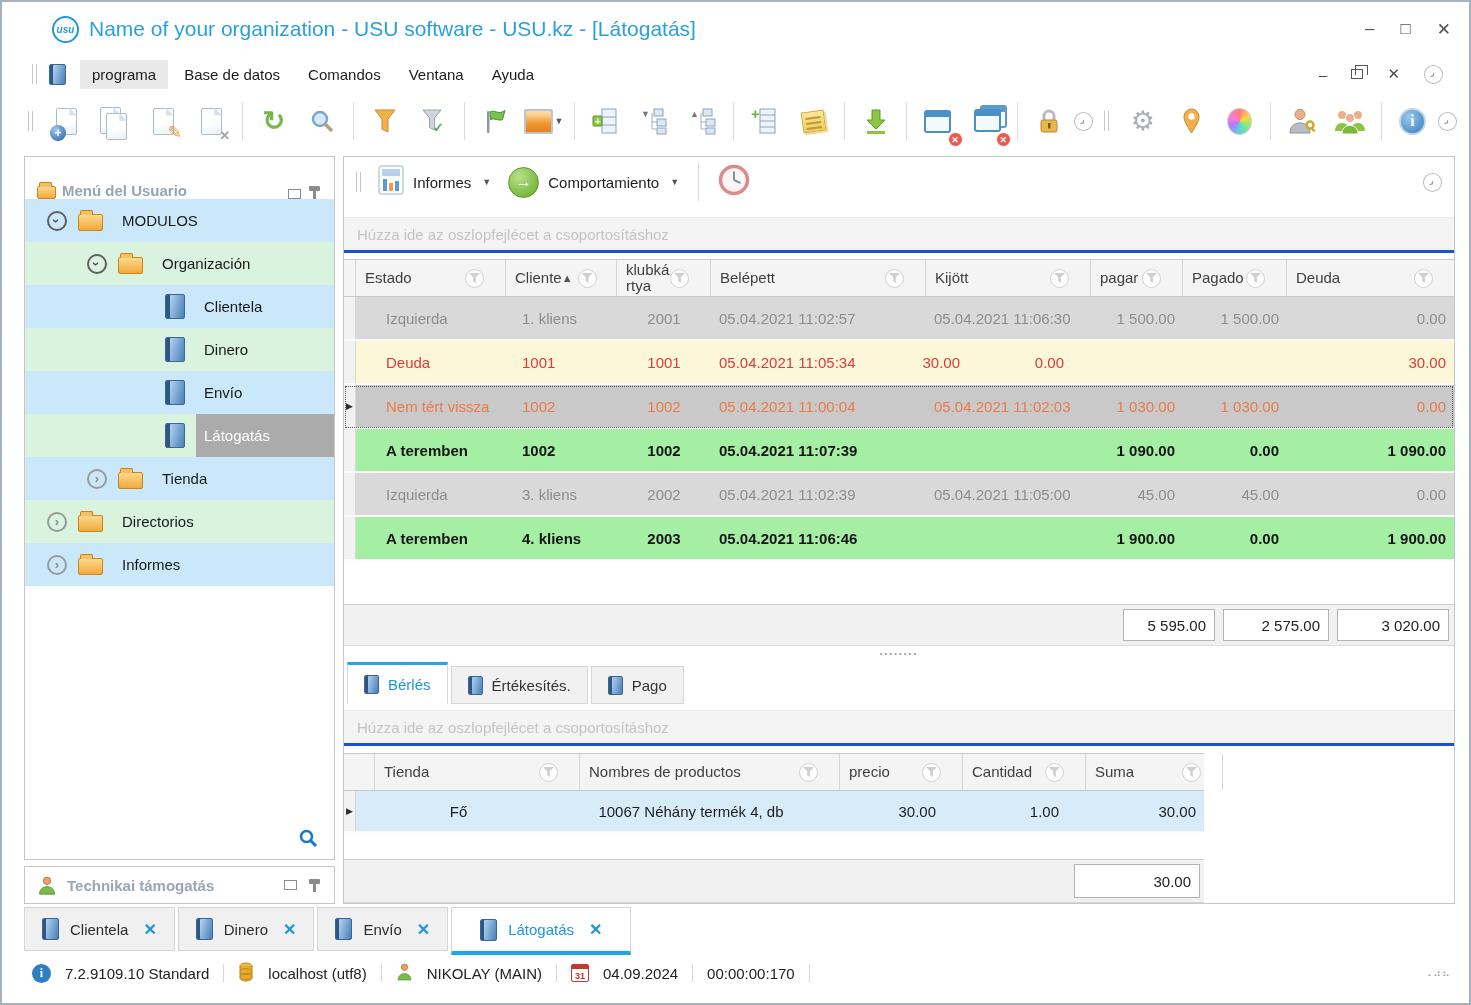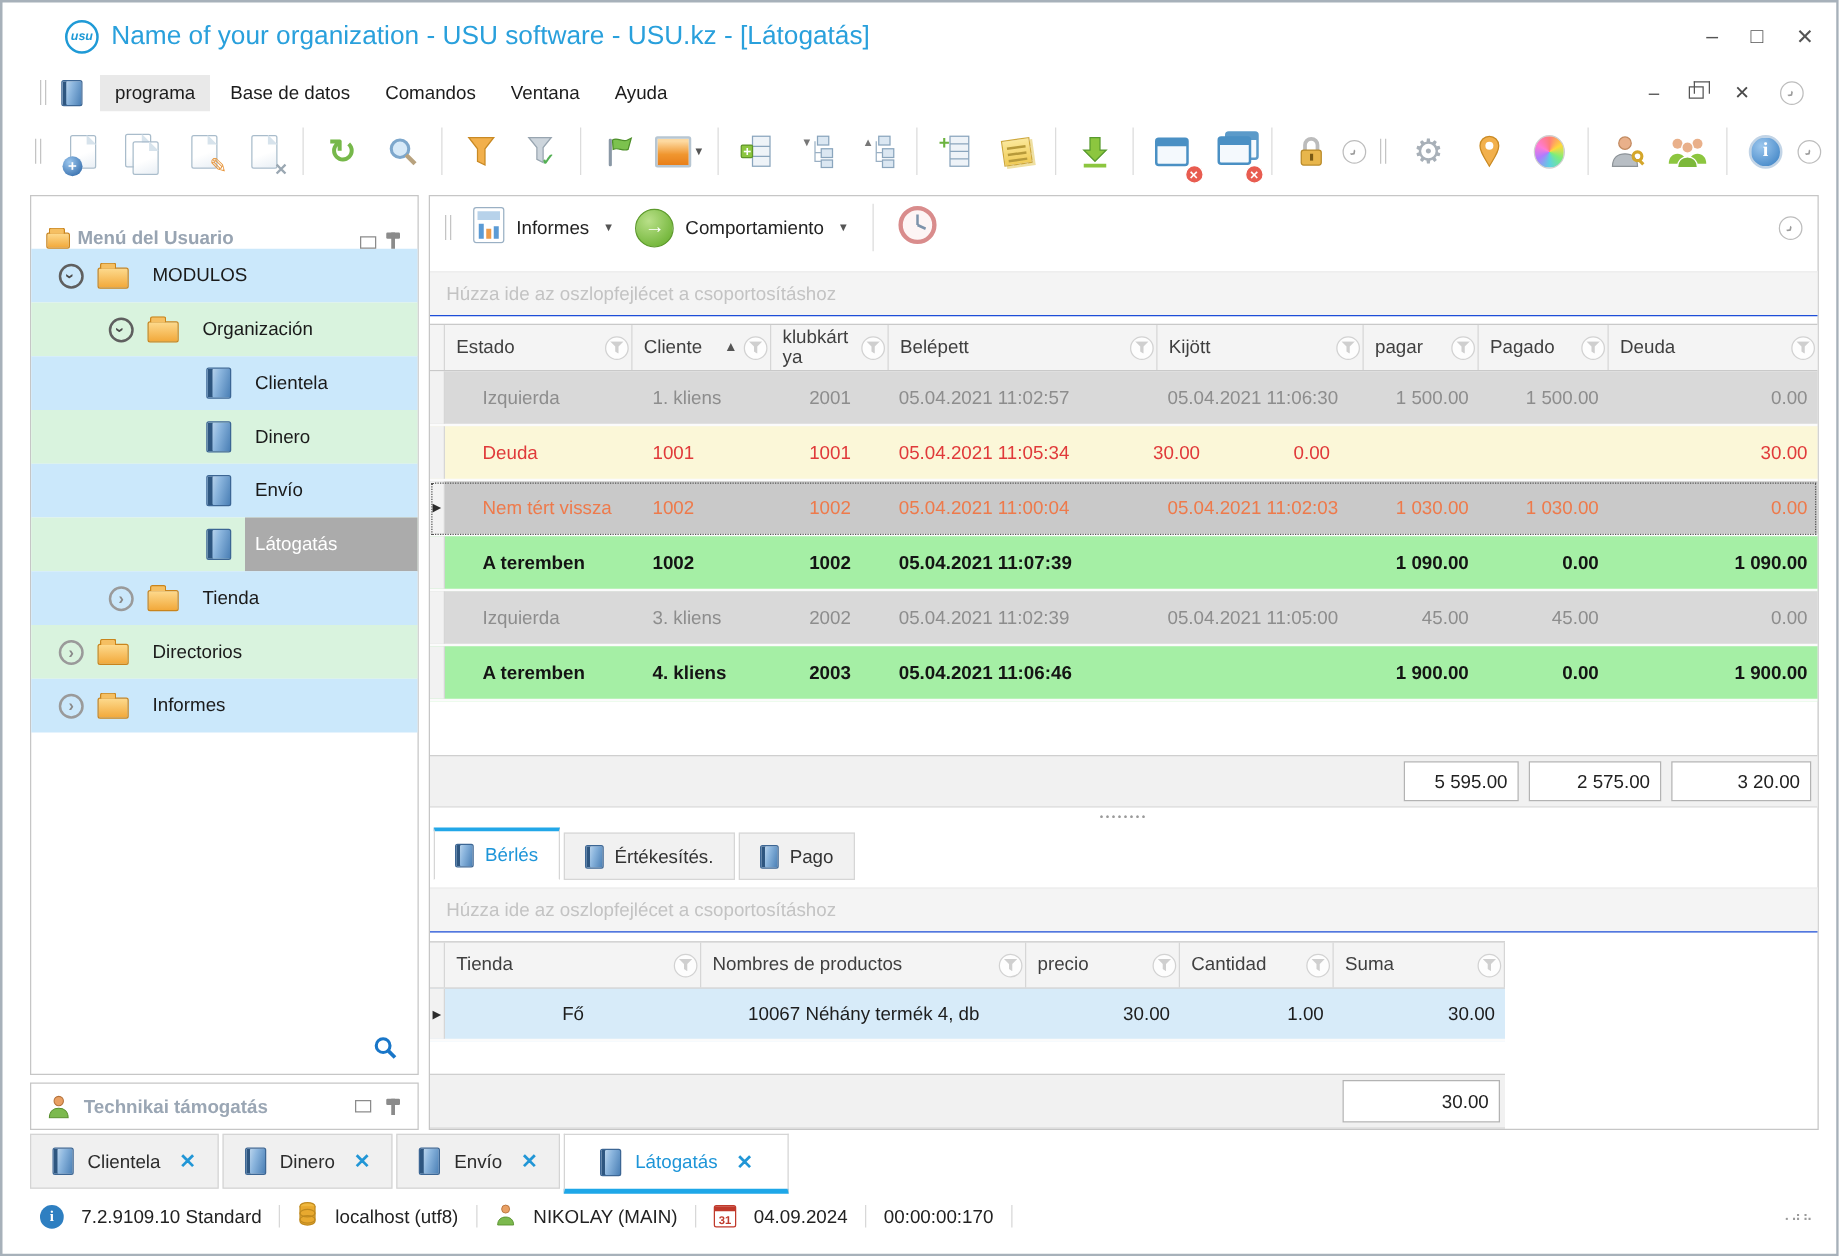--- a/index.html
+++ b/index.html
@@ -75,26 +75,26 @@
   .pin { width:3px; height:13px; background:#8b8b8b; position:relative; margin:0 6px; }
   .pin::before { content:""; position:absolute; top:0; left:-4px; width:11px; height:5px; background:#8b8b8b; border-radius:1px; }
   .minirestore { position:relative; width:13px; height:10px; border:1px solid #8b8b8b; background:#fff; }
 
   
   .main { flex:1; border:1px solid #c6c6c6; display:flex; flex-direction:column; min-width:0; }
   .sec-toolbar { height:50px; display:flex; align-items:center; gap:9px; padding:0 12px; flex:none; }
   .repico { flex:none; }
   .ddlabel { font-size:15px; color:#222; }
   .goico { width:31px; height:31px; border-radius:50%; background:radial-gradient(circle at 35% 30%,#b9e089,#76b83e 75%); border:1px solid #5d9a2c; color:#fff; font-weight:bold; font-size:16px; display:flex; align-items:center; justify-content:center; flex:none; }
-  .hintbar { height:36px; background:#f4f4f4; color:#c3c3c3; display:flex; align-items:center; padding-left:13px; font-size:15px; border-top:1px solid #ececec; border-bottom:1px solid #1d4ed8; flex:none; }
+  .hintbar { height:36px; background:#f4f4f4; color:#c3c3c3; display:flex; align-items:center; padding-left:13px; font-size:15px; border-top:1px solid #ececec; border-bottom:3px solid #1d4ed8; flex:none; }
   .hint1 { margin:10px 0 6px; }
   .hint2 { margin:6px 0 7px; }
 
   .ghead { display:flex; height:38px; border-top:1px solid #c9c9c9; border-bottom:1px solid #c9c9c9; background:#f4f4f4; flex:none; }
-  .hcell { display:flex; align-items:center; justify-content:space-between; padding:0 2px 0 9px; border-right:1px solid #d6d6d6; font-size:15px; color:#3f3f3f; }
+  .hcell { display:flex; align-items:center; justify-content:space-between; padding:0 21px 0 9px; border-right:1px solid #d6d6d6; font-size:15px; color:#3f3f3f; }
   .hlabel { line-height:1.05; }
   .hwrap { word-break:break-all; width:56px; }
   .sort { color:#555; font-size:11px; margin-left:auto; padding-right:5px; }
   .flt { width:19px; height:19px; border:1px solid #d2d2d2; border-radius:50%; display:inline-flex; align-items:center; justify-content:center; background:#fdfdfd; flex:none; }
   .flt::after { content:""; width:11px; height:10px; background:#cfcfcf; clip-path:polygon(0 0,100% 0,62% 42%,62% 100%,38% 82%,38% 42%); }
 
   .c0{width:12px;flex:none;} .c1{width:150px;flex:none;} .c2{width:111px;flex:none;} .c3{width:94px;flex:none;}
   .c4{width:215px;flex:none;} .c5{width:165px;flex:none;align-items:center;} .c6{width:92px;flex:none;} .c7{width:104px;flex:none;} .c8{flex:1;}
   .hcell.c0 { padding:0; }
 
@@ -536,21 +536,21 @@
         <div class="cell c6 num">1 900.00</div>
         <div class="cell c7 num">0.00</div>
         <div class="cell c8 num">1 900.00</div>
       </div>
 
       <div class="gfill"></div>
 
       <div class="totals">
         <div class="tbox tb1">5 595.00</div>
         <div class="tbox tb2">2 575.00</div>
-        <div class="tbox tb3">3 20.00</div>
+        <div class="tbox tb3">3 020.00</div>
       </div>
 
       <div class="splitter">••••••••</div>
 
       <div class="dtabs">
         <div class="dtab active">
           <span class="book"></span>
           <span>Bérlés</span>
         </div>
         <div class="dtab">

